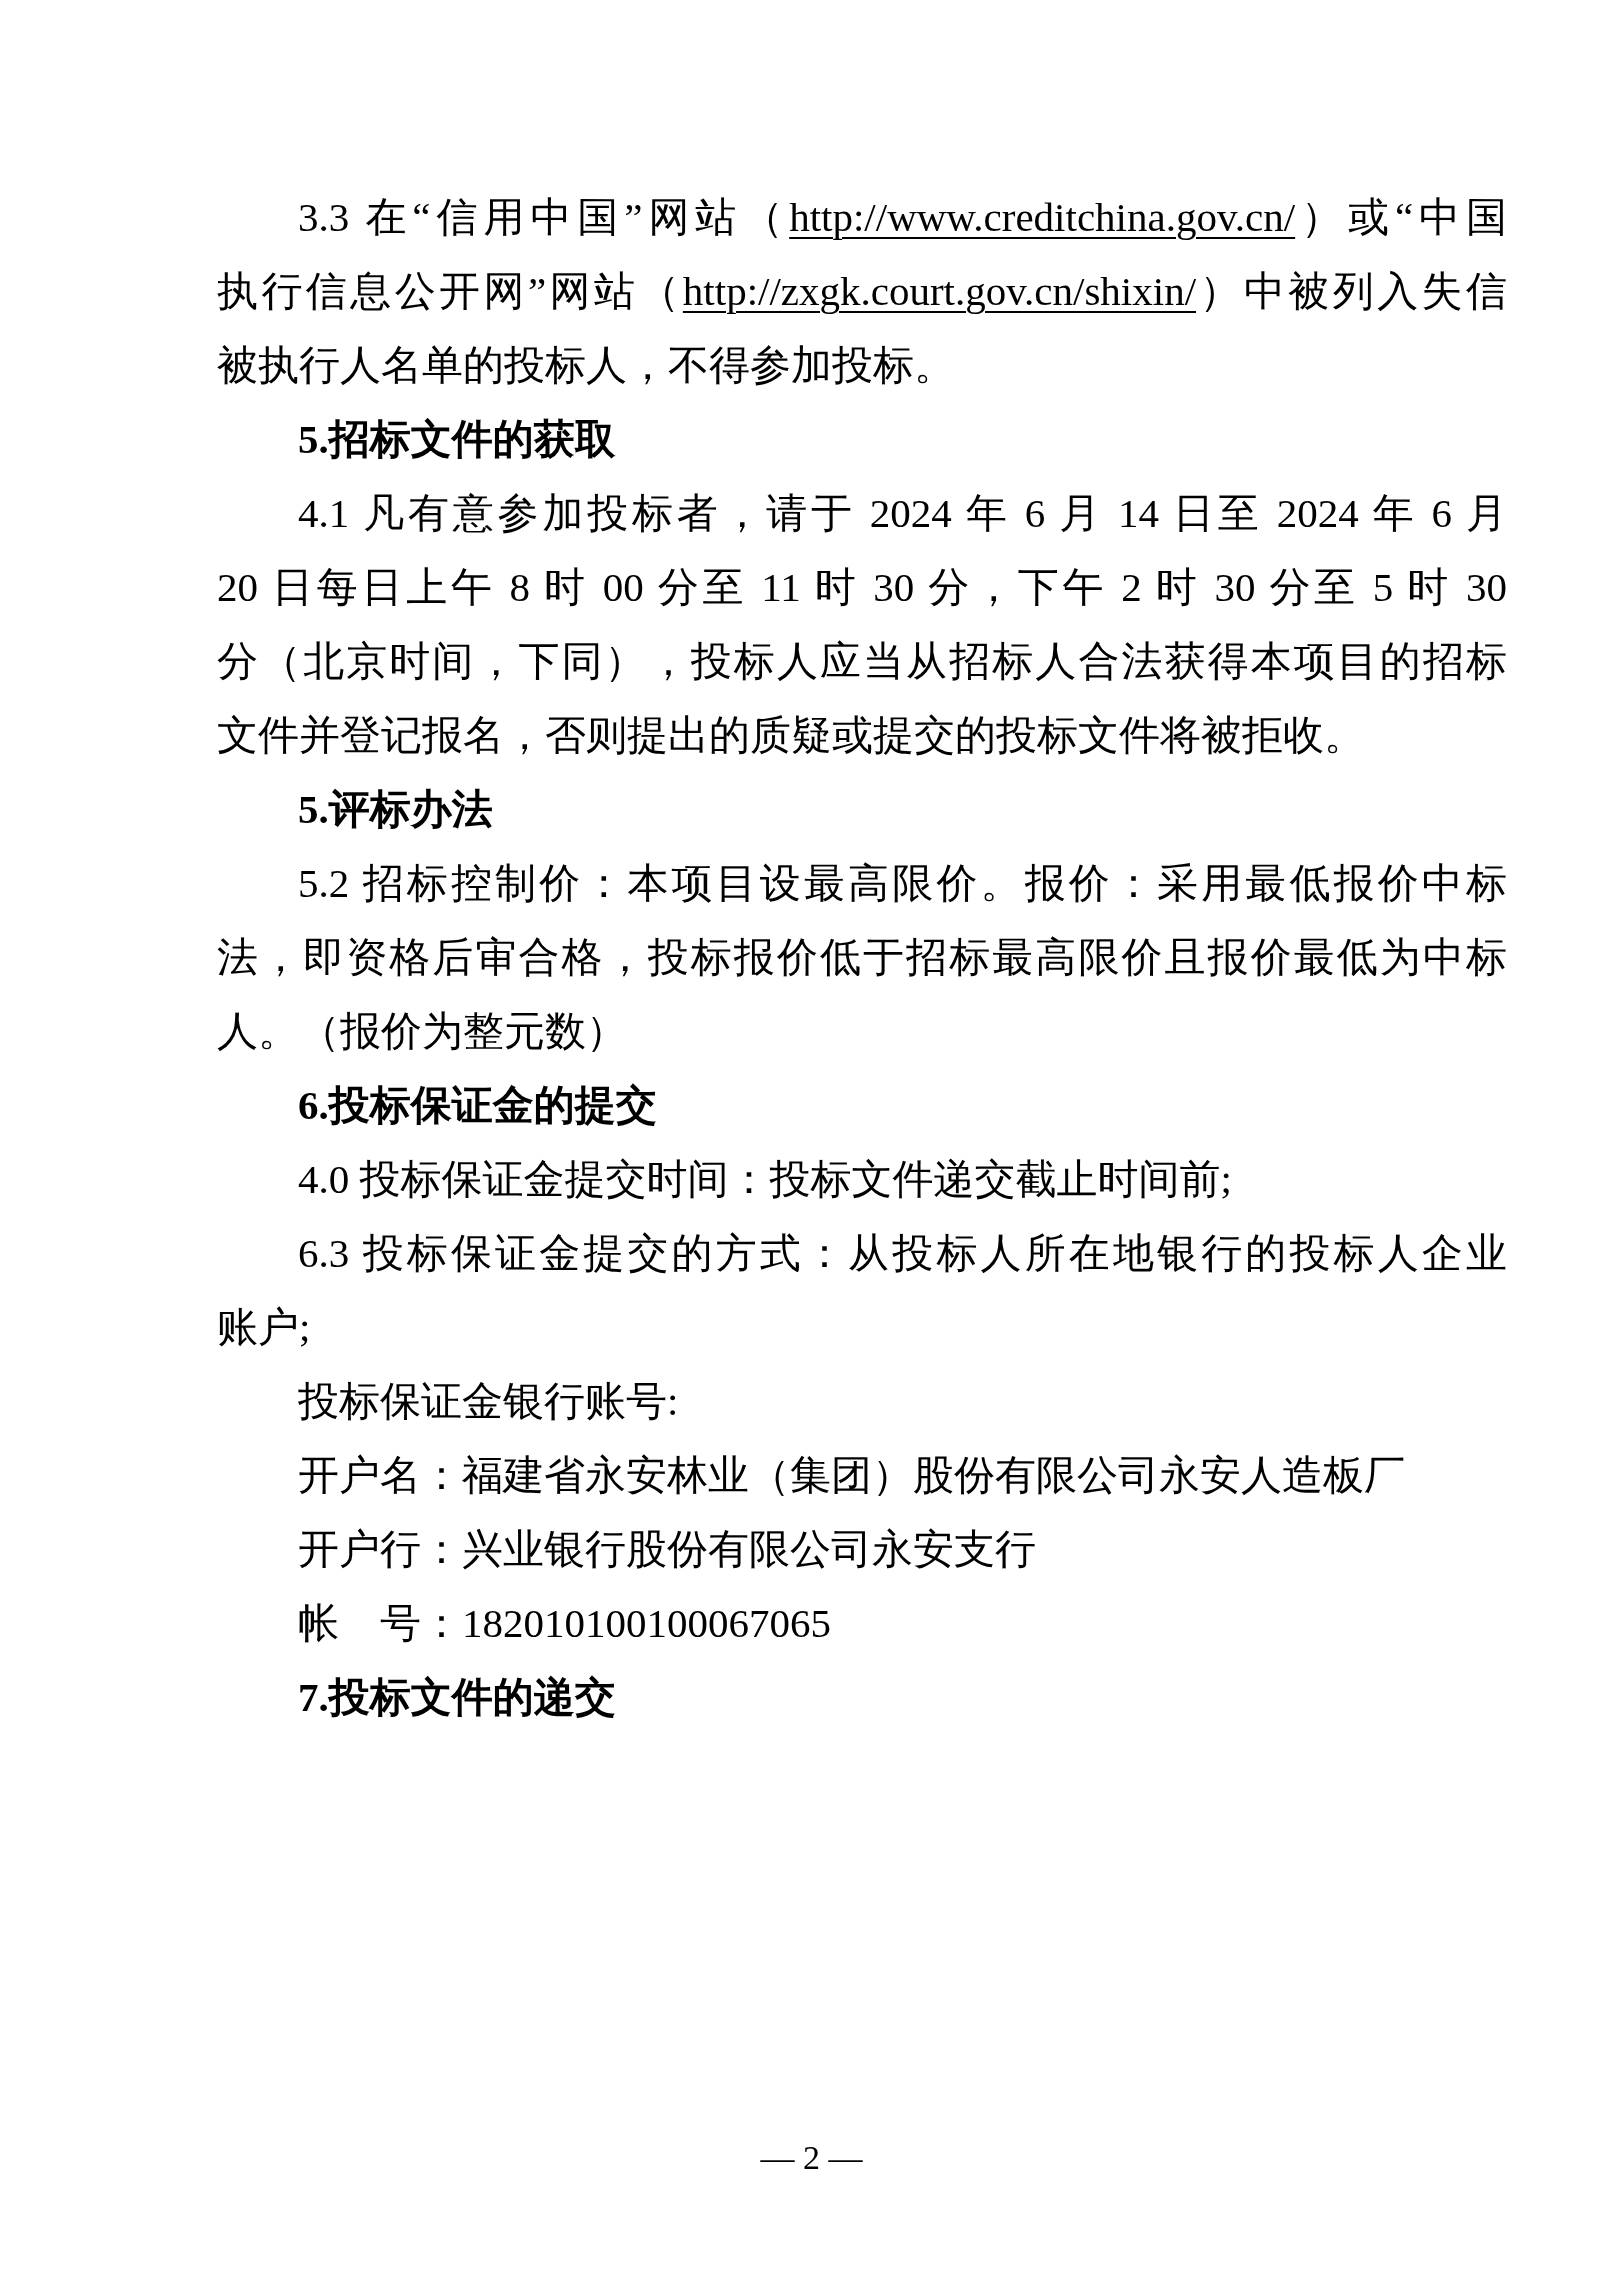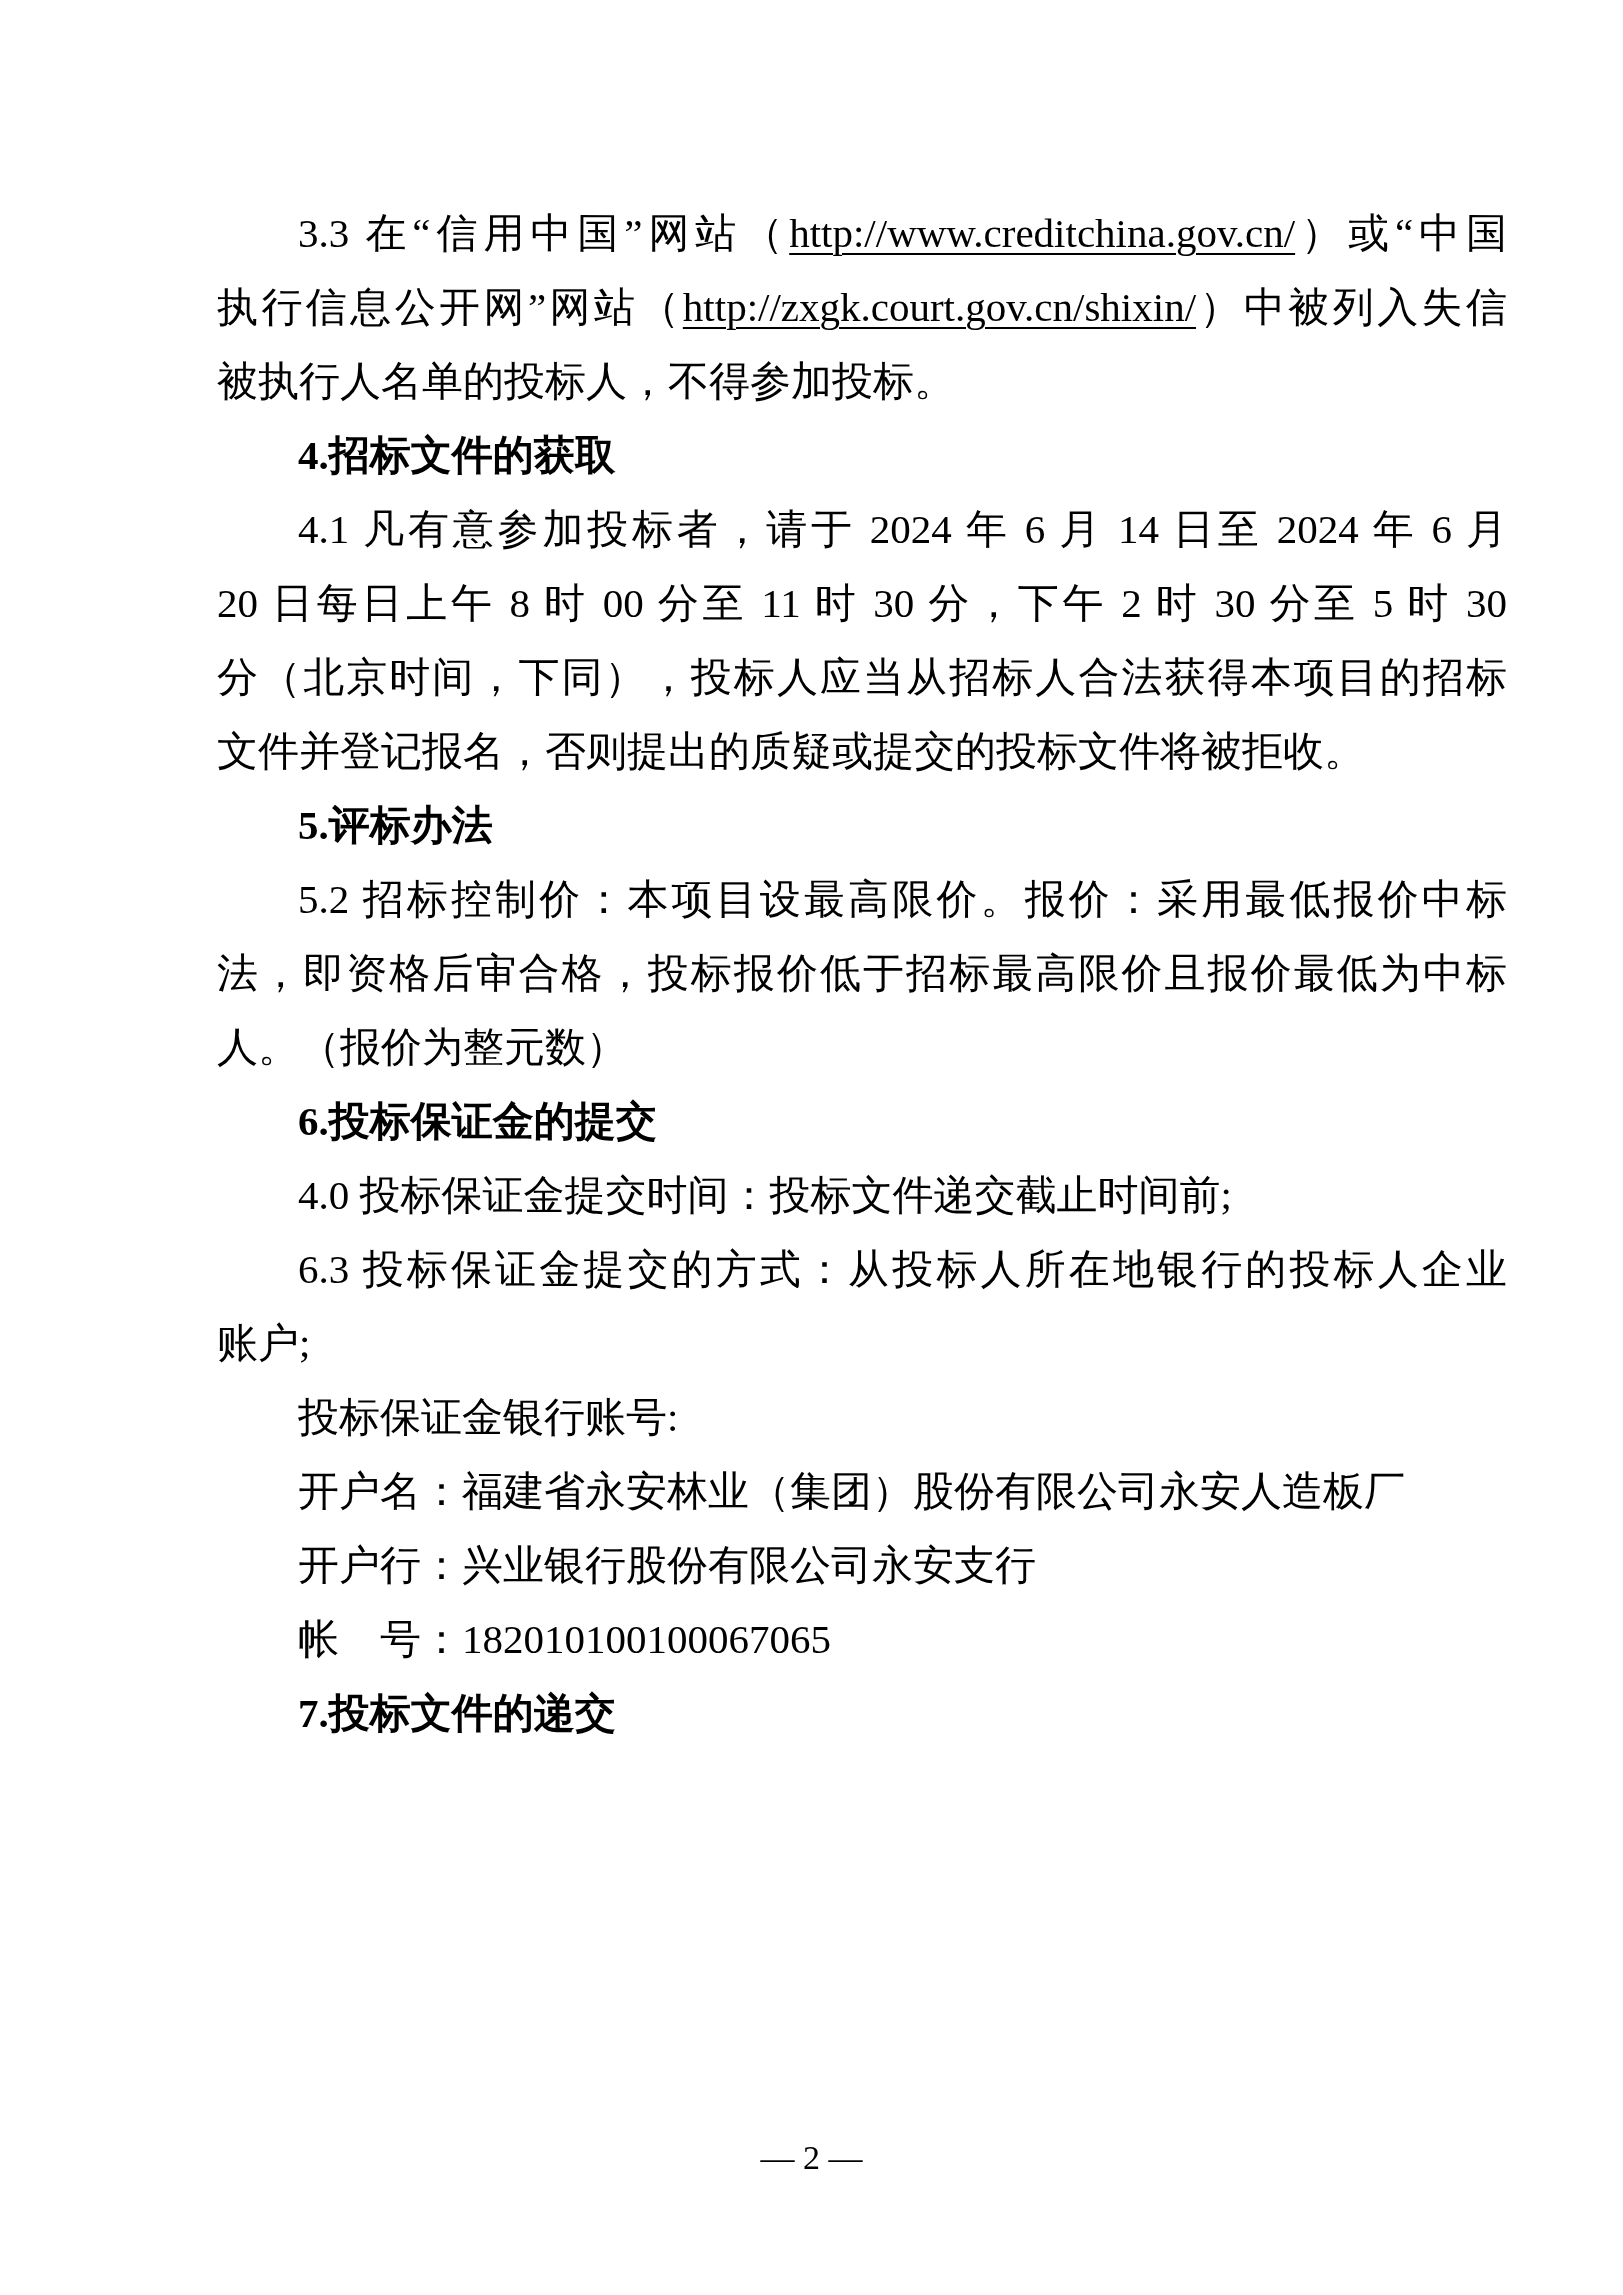--- a/index.html
+++ b/index.html
@@ -8,21 +8,21 @@
     width: 1623px;
     height: 2295px;
     background: #ffffff;
     color: #000000;
     font-family: "Liberation Serif", "DejaVu Serif", serif;
     overflow: hidden;
   }
   .content {
     position: absolute;
     left: 217px;
-    top: 196px;
+    top: 180px;
     width: 1290px;
   }
   .line {
     height: 74px;
     line-height: 74px;
     font-size: 41px;
     white-space: nowrap;
     text-align: left;
   }
   .indent { padding-left: 81px; }
@@ -44,21 +44,21 @@
 
 <div class="page">
   <div class="content">
 
     <div class="line indent j"><span>3.3 在“信用中国”网站（</span><span class="u">http://www.creditchina.gov.cn/</span><span>）或“中国</span></div>
 
     <div class="line j"><span>执行信息公开网”网站（</span><span class="u">http://zxgk.court.gov.cn/shixin/</span><span>）中被列入失信</span></div>
 
     <div class="line">被执行人名单的投标人，不得参加投标。</div>
 
-    <div class="line indent heading">4.招标文件的获取</div>
+    <div class="line indent heading">5.招标文件的获取</div>
 
     <div class="line indent j">4.1 凡有意参加投标者，请于 2024 年 6 月 14 日至 2024 年 6 月</div>
     <div class="line j">20 日每日上午 8 时 00 分至 11 时 30 分，下午 2 时 30 分至 5 时 30</div>
     <div class="line j">分（北京时间，下同），投标人应当从招标人合法获得本项目的招标</div>
     <div class="line">文件并登记报名，否则提出的质疑或提交的投标文件将被拒收。</div>
 
     <div class="line indent heading">5.评标办法</div>
 
     <div class="line indent j">5.2 招标控制价：本项目设最高限价。报价：采用最低报价中标</div>
     <div class="line j">法，即资格后审合格，投标报价低于招标最高限价且报价最低为中标</div>

